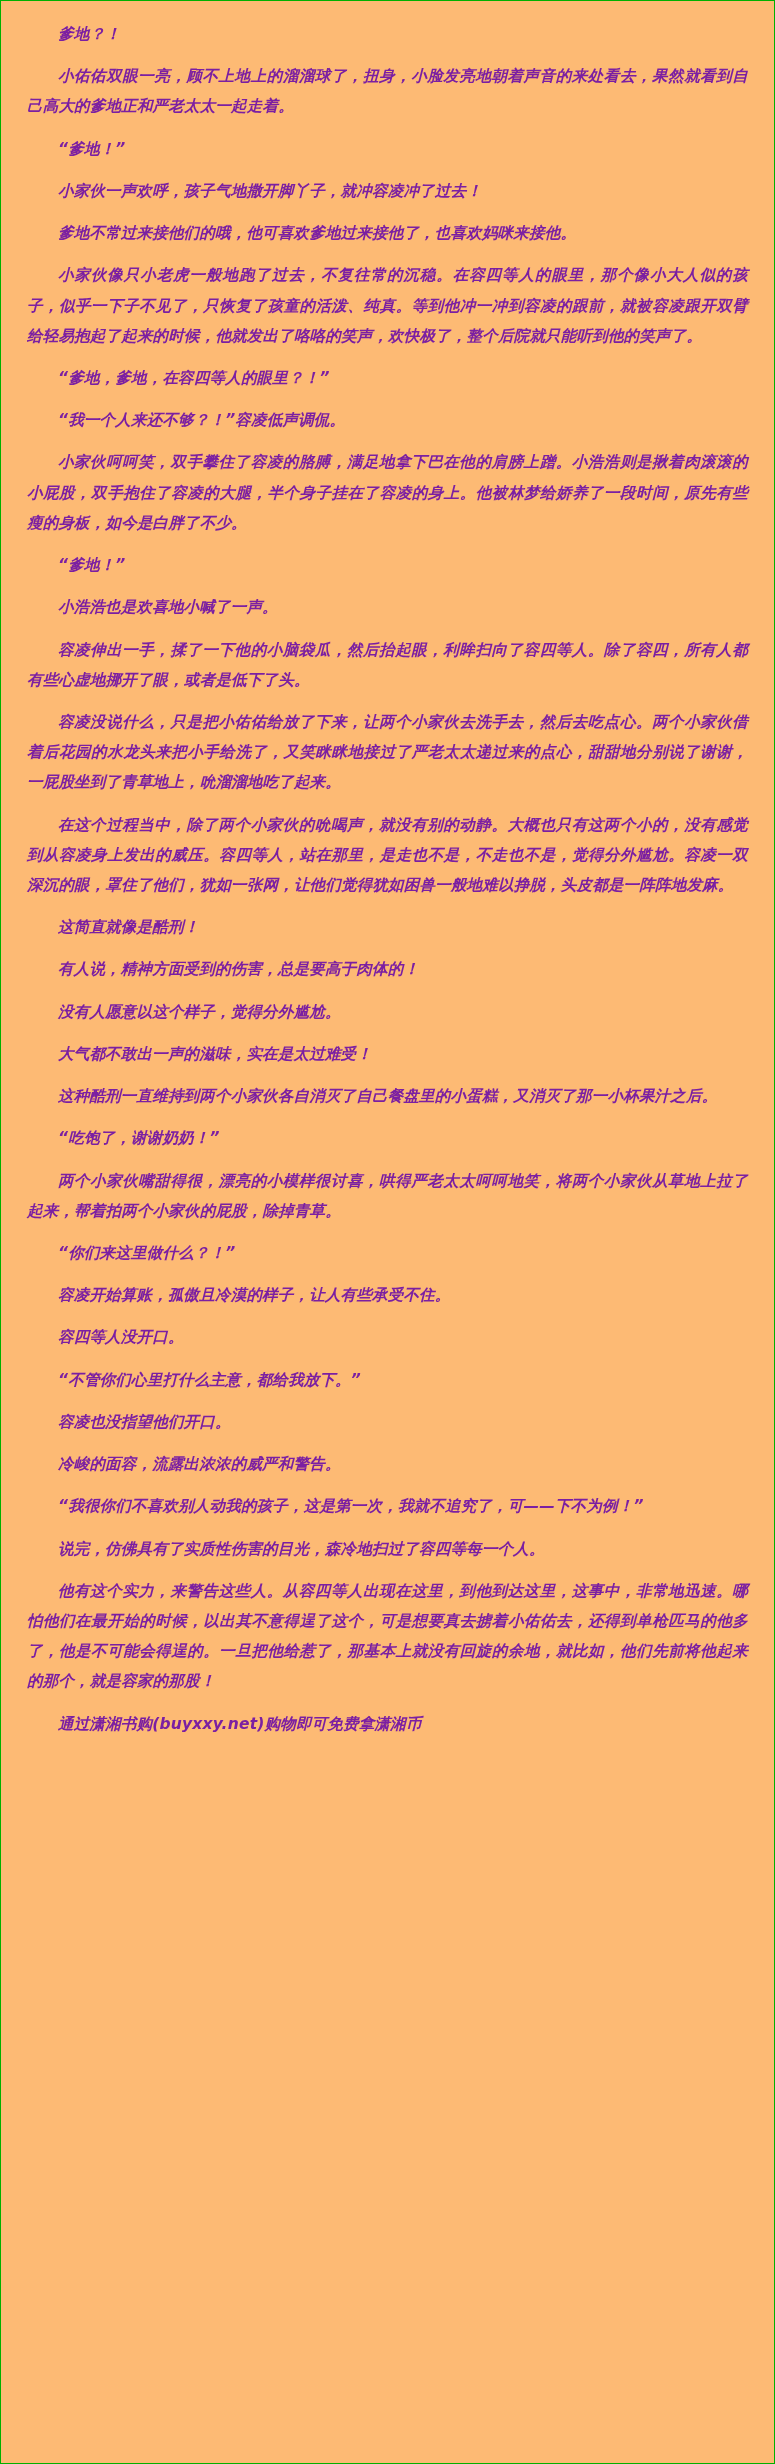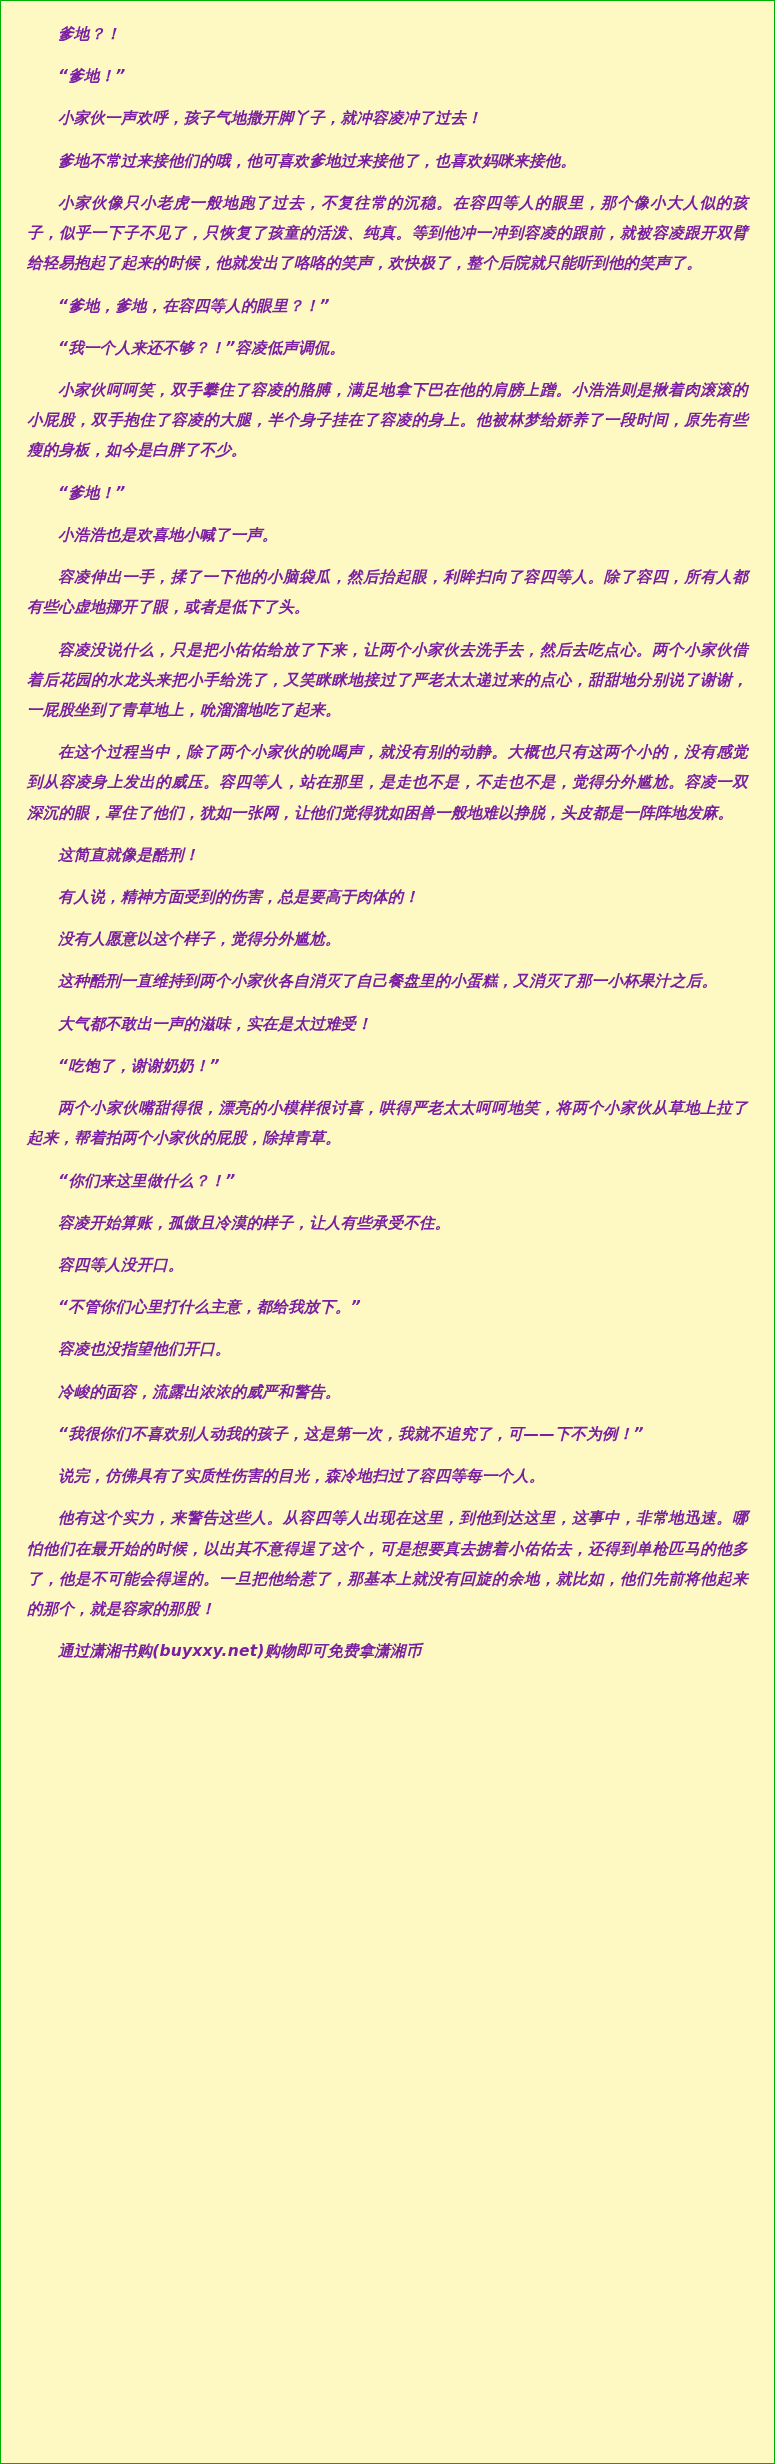--- a/index.html
+++ b/index.html
@@ -10,21 +10,21 @@
   body {
     width: 775px;
     min-height: 2464px;
     background: #00f000;
     font-family: "DejaVu Sans", "Liberation Sans", sans-serif;
   }
   .page {
     width: 775px;
     min-height: 2464px;
     box-sizing: border-box;
-    background: #fef9c3;
+    background: #fdba74;
     border: 1px solid #00b000;
     padding: 18px 26px 10px 26px;
   }
   .para {
     color: #7b1fa2;
     font-family: "DejaVu Sans", "Liberation Sans", sans-serif;
     font-size: 15.5px;
     line-height: 1.95;
     font-weight: bold;
     font-style: italic;
@@ -43,37 +43,38 @@
     margin-top: 26px;
     text-indent: 0;
   }
 </style>
 </head>
 <body>
 
 <div class="page">
   <div>
     <p class="para">爹地？！</p>
+    <p class="para">小佑佑双眼一亮，顾不上地上的溜溜球了，扭身，小脸发亮地朝着声音的来处看去，果然就看到自己高大的爹地正和严老太太一起走着。</p>
     <p class="para">“爹地！”</p>
     <p class="para">小家伙一声欢呼，孩子气地撒开脚丫子，就冲容凌冲了过去！</p>
     <p class="para">爹地不常过来接他们的哦，他可喜欢爹地过来接他了，也喜欢妈咪来接他。</p>
     <p class="para">小家伙像只小老虎一般地跑了过去，不复往常的沉稳。在容四等人的眼里，那个像小大人似的孩子，似乎一下子不见了，只恢复了孩童的活泼、纯真。等到他冲一冲到容凌的跟前，就被容凌跟开双臂给轻易抱起了起来的时候，他就发出了咯咯的笑声，欢快极了，整个后院就只能听到他的笑声了。</p>
     <p class="para">“爹地，爹地，在容四等人的眼里？！”</p>
     <p class="para">“我一个人来还不够？！”容凌低声调侃。</p>
     <p class="para">小家伙呵呵笑，双手攀住了容凌的胳膊，满足地拿下巴在他的肩膀上蹭。小浩浩则是揪着肉滚滚的小屁股，双手抱住了容凌的大腿，半个身子挂在了容凌的身上。他被林梦给娇养了一段时间，原先有些瘦的身板，如今是白胖了不少。</p>
     <p class="para">“爹地！”</p>
     <p class="para">小浩浩也是欢喜地小喊了一声。</p>
     <p class="para">容凌伸出一手，揉了一下他的小脑袋瓜，然后抬起眼，利眸扫向了容四等人。除了容四，所有人都有些心虚地挪开了眼，或者是低下了头。</p>
     <p class="para">容凌没说什么，只是把小佑佑给放了下来，让两个小家伙去洗手去，然后去吃点心。两个小家伙借着后花园的水龙头来把小手给洗了，又笑眯眯地接过了严老太太递过来的点心，甜甜地分别说了谢谢，一屁股坐到了青草地上，吮溜溜地吃了起来。</p>
     <p class="para">在这个过程当中，除了两个小家伙的吮喝声，就没有别的动静。大概也只有这两个小的，没有感觉到从容凌身上发出的威压。容四等人，站在那里，是走也不是，不走也不是，觉得分外尴尬。容凌一双深沉的眼，罩住了他们，犹如一张网，让他们觉得犹如困兽一般地难以挣脱，头皮都是一阵阵地发麻。</p>
     <p class="para">这简直就像是酷刑！</p>
     <p class="para">有人说，精神方面受到的伤害，总是要高于肉体的！</p>
     <p class="para">没有人愿意以这个样子，觉得分外尴尬。</p>
+    <p class="para">大气都不敢出一声的滋味，实在是太过难受！</p>
     <p class="para">这种酷刑一直维持到两个小家伙各自消灭了自己餐盘里的小蛋糕，又消灭了那一小杯果汁之后。</p>
-    <p class="para">大气都不敢出一声的滋味，实在是太过难受！</p>
     <p class="para">“吃饱了，谢谢奶奶！”</p>
     <p class="para">两个小家伙嘴甜得很，漂亮的小模样很讨喜，哄得严老太太呵呵地笑，将两个小家伙从草地上拉了起来，帮着拍两个小家伙的屁股，除掉青草。</p>
     <p class="para">“你们来这里做什么？！”</p>
     <p class="para">容凌开始算账，孤傲且冷漠的样子，让人有些承受不住。</p>
     <p class="para">容四等人没开口。</p>
     <p class="para">“不管你们心里打什么主意，都给我放下。”</p>
     <p class="para">容凌也没指望他们开口。</p>
     <p class="para">冷峻的面容，流露出浓浓的威严和警告。</p>
     <p class="para">“我很你们不喜欢别人动我的孩子，这是第一次，我就不追究了，可——下不为例！”</p>
     <p class="para">说完，仿佛具有了实质性伤害的目光，森冷地扫过了容四等每一个人。</p>

